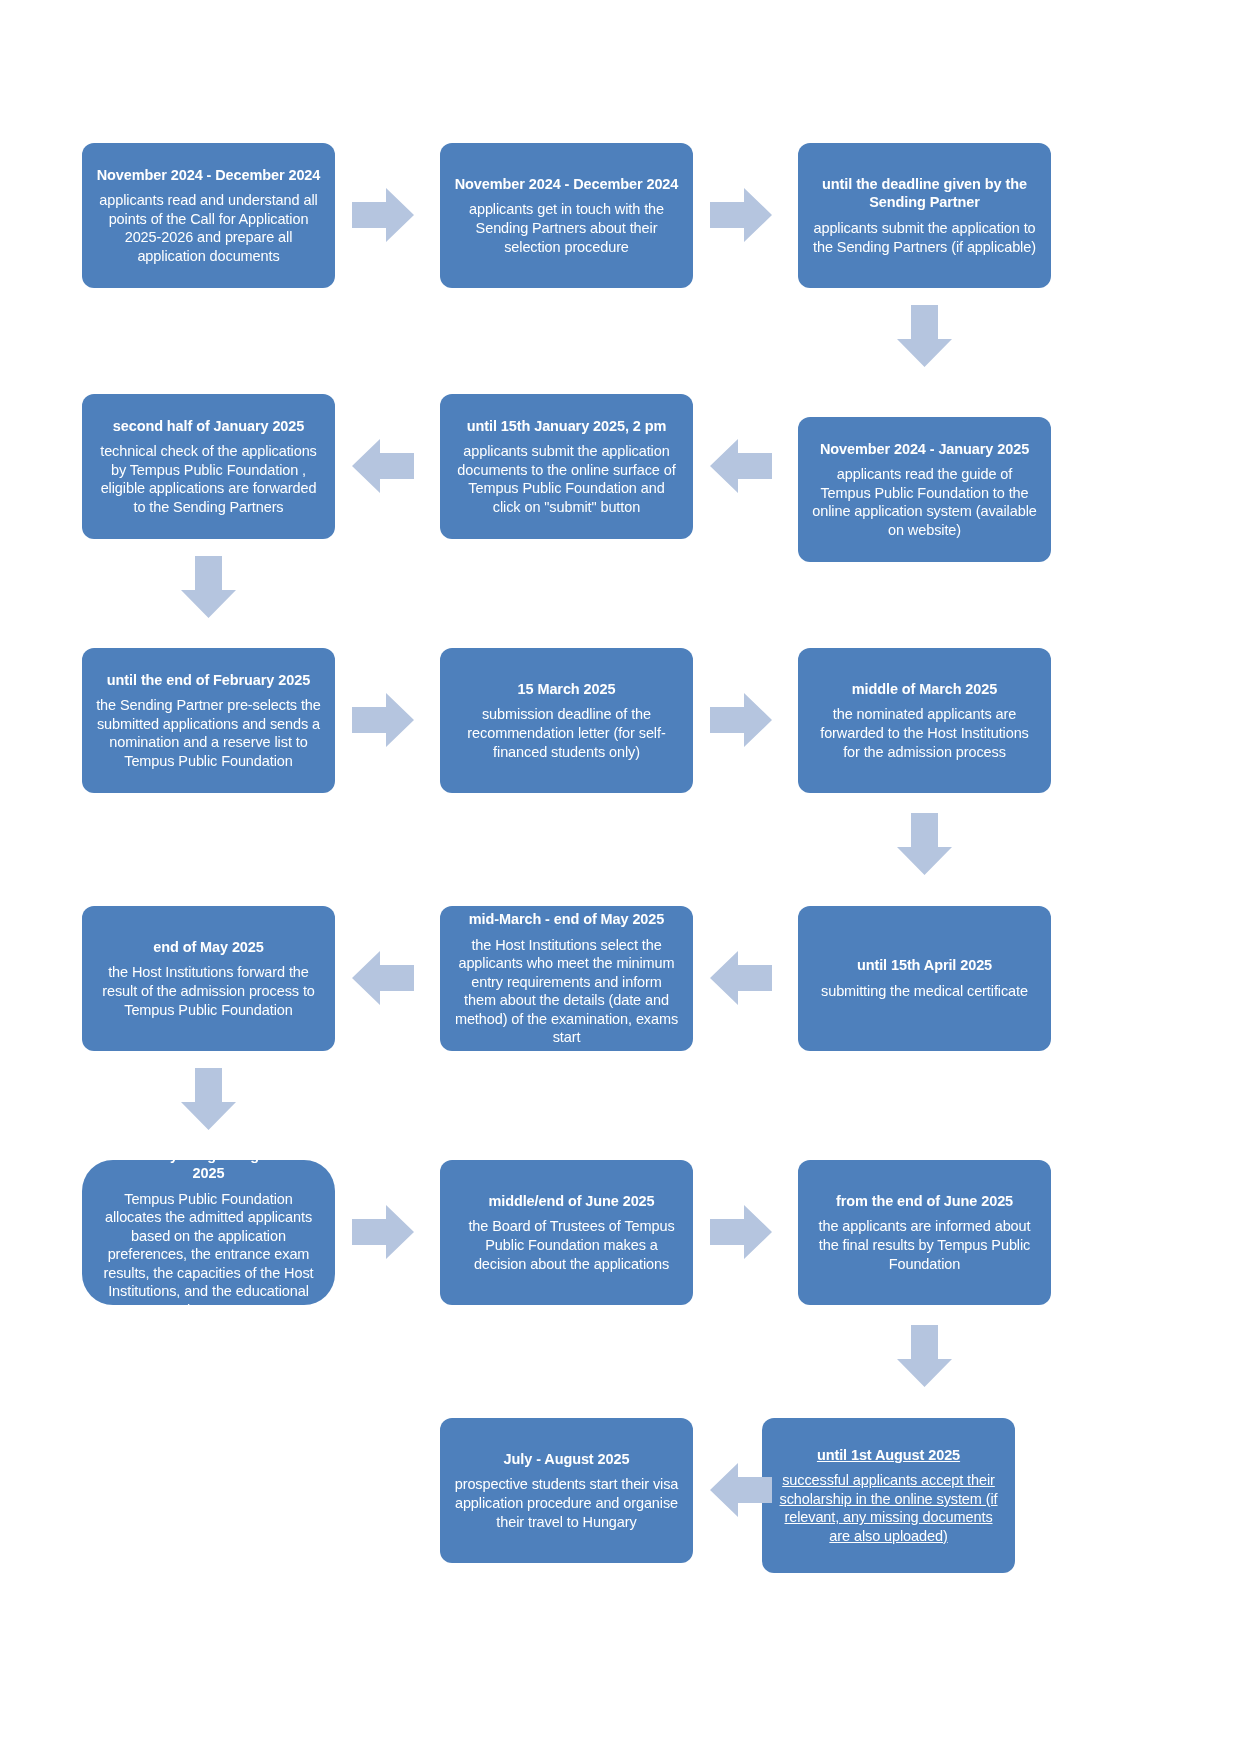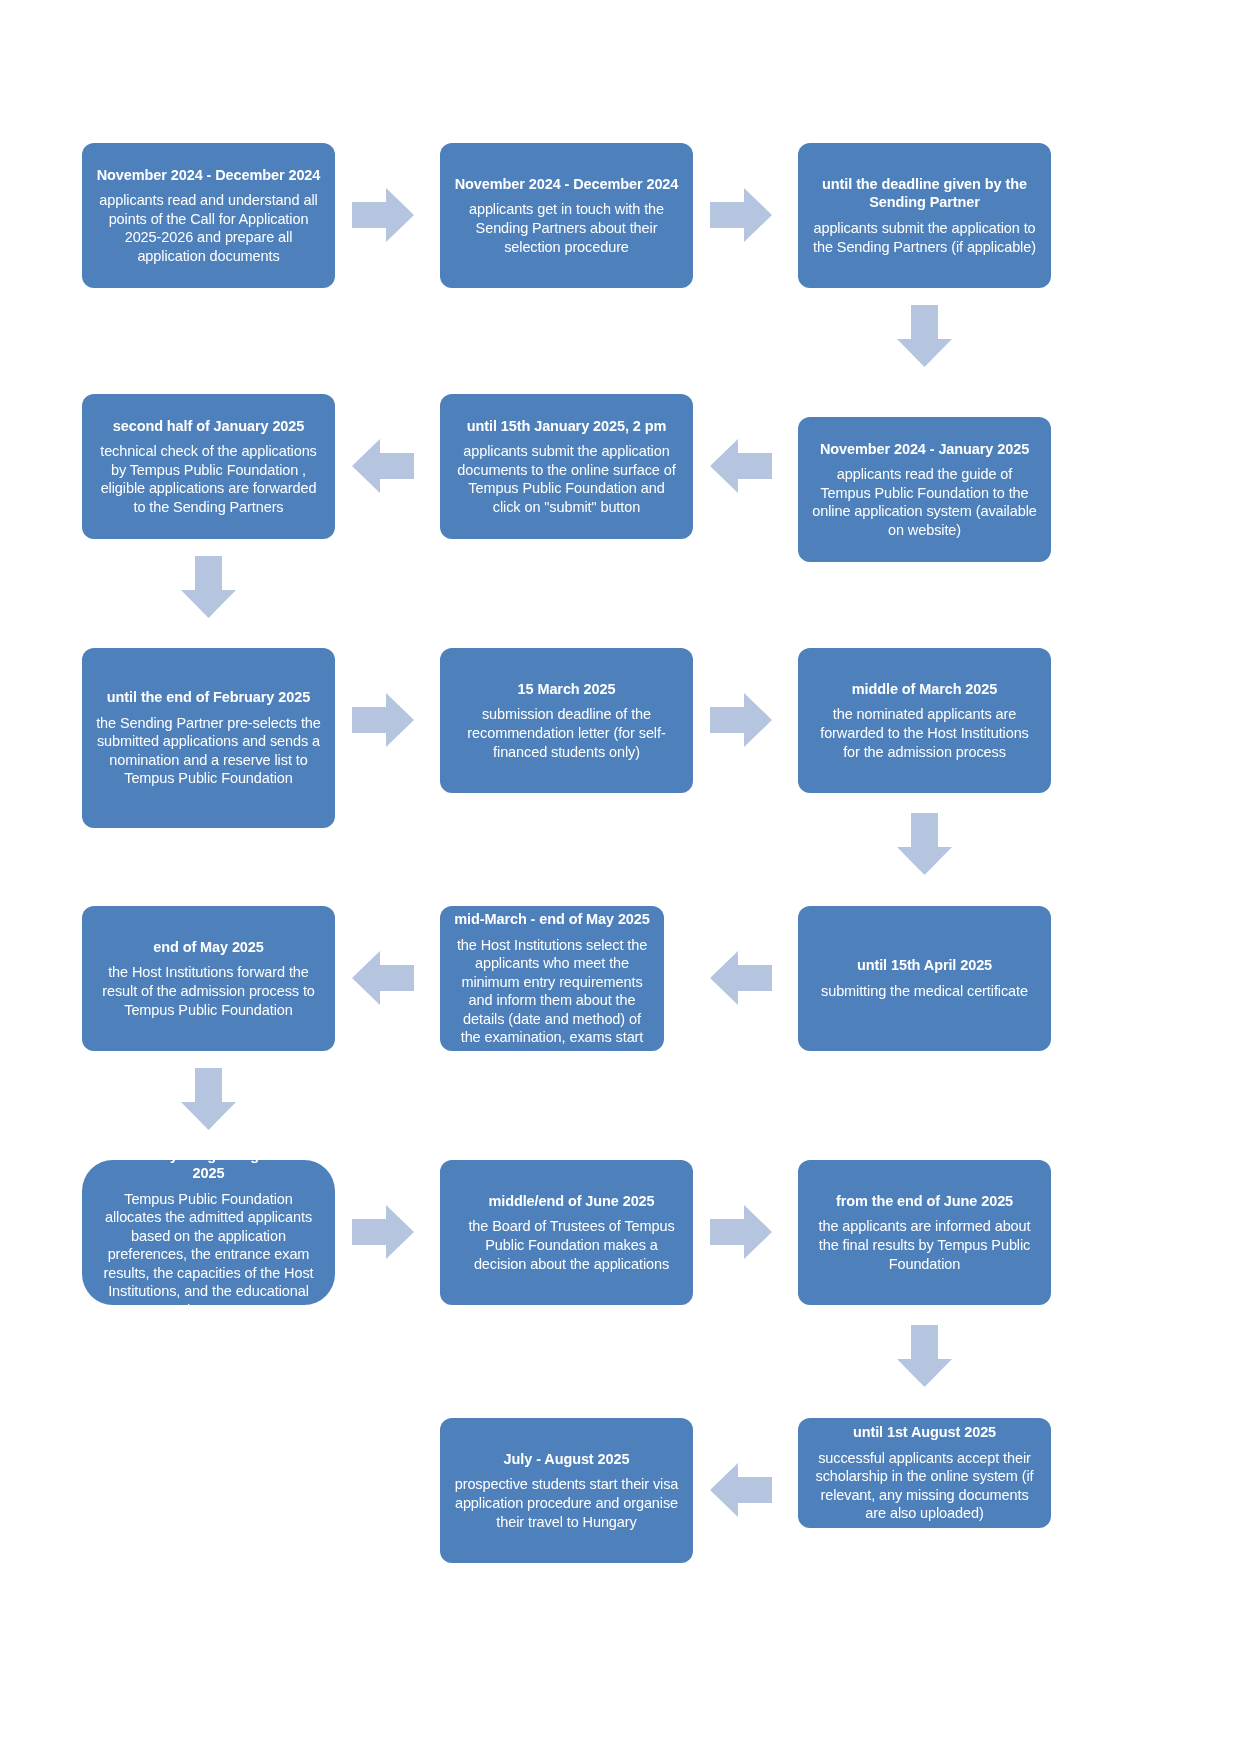--- a/index.html
+++ b/index.html
@@ -120,21 +120,21 @@
     <div class="node-title">second half of January 2025</div>
     <div class="node-body">technical check of the applications by Tempus Public Foundation , eligible applications are forwarded to the Sending Partners</div>
   </div>
 
   <div class="arrow" style="left:181px; top:556px; width:55px; height:62px;">
     <svg viewBox="0 0 55 62" preserveAspectRatio="none">
         <path d="M14,0 L41,0 L41,34 L55,34 L27.5,62 L0,34 L14,34 Z"></path>
       </svg>
   </div>
 
-  <div class="node" style="left:82px; top:648px; width:253px; height:180px;">
+  <div class="node" style="left:82px; top:648px; width:253px; height:145px;">
     <div class="node-title">until the end of February 2025</div>
     <div class="node-body">the Sending Partner pre-selects the submitted applications and sends a nomination and a reserve list to Tempus Public Foundation</div>
   </div>
 
   <div class="arrow" style="left:352px; top:693px; width:62px; height:54px;">
     <svg viewBox="0 0 62 54" preserveAspectRatio="none">
         <path d="M0,14 L34,14 L34,0 L62,27 L34,54 L34,40 L0,40 Z"></path>
       </svg>
   </div>
 
@@ -164,21 +164,21 @@
     <div class="node-title">until 15th April 2025</div>
     <div class="node-body">submitting the medical certificate</div>
   </div>
 
   <div class="arrow" style="left:710px; top:951px; width:62px; height:54px;">
     <svg viewBox="0 0 62 54" preserveAspectRatio="none">
         <path d="M62,14 L28,14 L28,0 L0,27 L28,54 L28,40 L62,40 Z"></path>
       </svg>
   </div>
 
-  <div class="node" style="left:440px; top:906px; width:224px; height:145px;">
+  <div class="node" style="left:440px; top:906px; width:253px; height:145px;">
     <div class="node-title">mid-March -  end of May 2025</div>
     <div class="node-body">the Host Institutions  select the applicants who meet the minimum entry requirements and inform them about the details (date and method) of the examination, exams start</div>
   </div>
 
   <div class="arrow" style="left:352px; top:951px; width:62px; height:54px;">
     <svg viewBox="0 0 62 54" preserveAspectRatio="none">
         <path d="M62,14 L28,14 L28,0 L0,27 L28,54 L28,40 L62,40 Z"></path>
       </svg>
   </div>
 
@@ -219,21 +219,21 @@
     <div class="node-title">from the end of June 2025</div>
     <div class="node-body">the applicants are informed about the final results by Tempus Public Foundation</div>
   </div>
 
   <div class="arrow" style="left:897px; top:1325px; width:55px; height:62px;">
     <svg viewBox="0 0 55 62" preserveAspectRatio="none">
         <path d="M14,0 L41,0 L41,34 L55,34 L27.5,62 L0,34 L14,34 Z"></path>
       </svg>
   </div>
 
-  <div class="node" style="left:798px; top:1418px; width:253px; height:110px;">
+  <div class="node" style="left:762px; top:1418px; width:253px; height:155px;text-decoration:underline;">
     <div class="node-title">until 1st August 2025</div>
     <div class="node-body">successful applicants accept their scholarship in the online system (if relevant, any missing documents are also uploaded)</div>
   </div>
 
   <div class="arrow" style="left:710px; top:1463px; width:62px; height:54px;">
     <svg viewBox="0 0 62 54" preserveAspectRatio="none">
         <path d="M62,14 L28,14 L28,0 L0,27 L28,54 L28,40 L62,40 Z"></path>
       </svg>
   </div>
 

